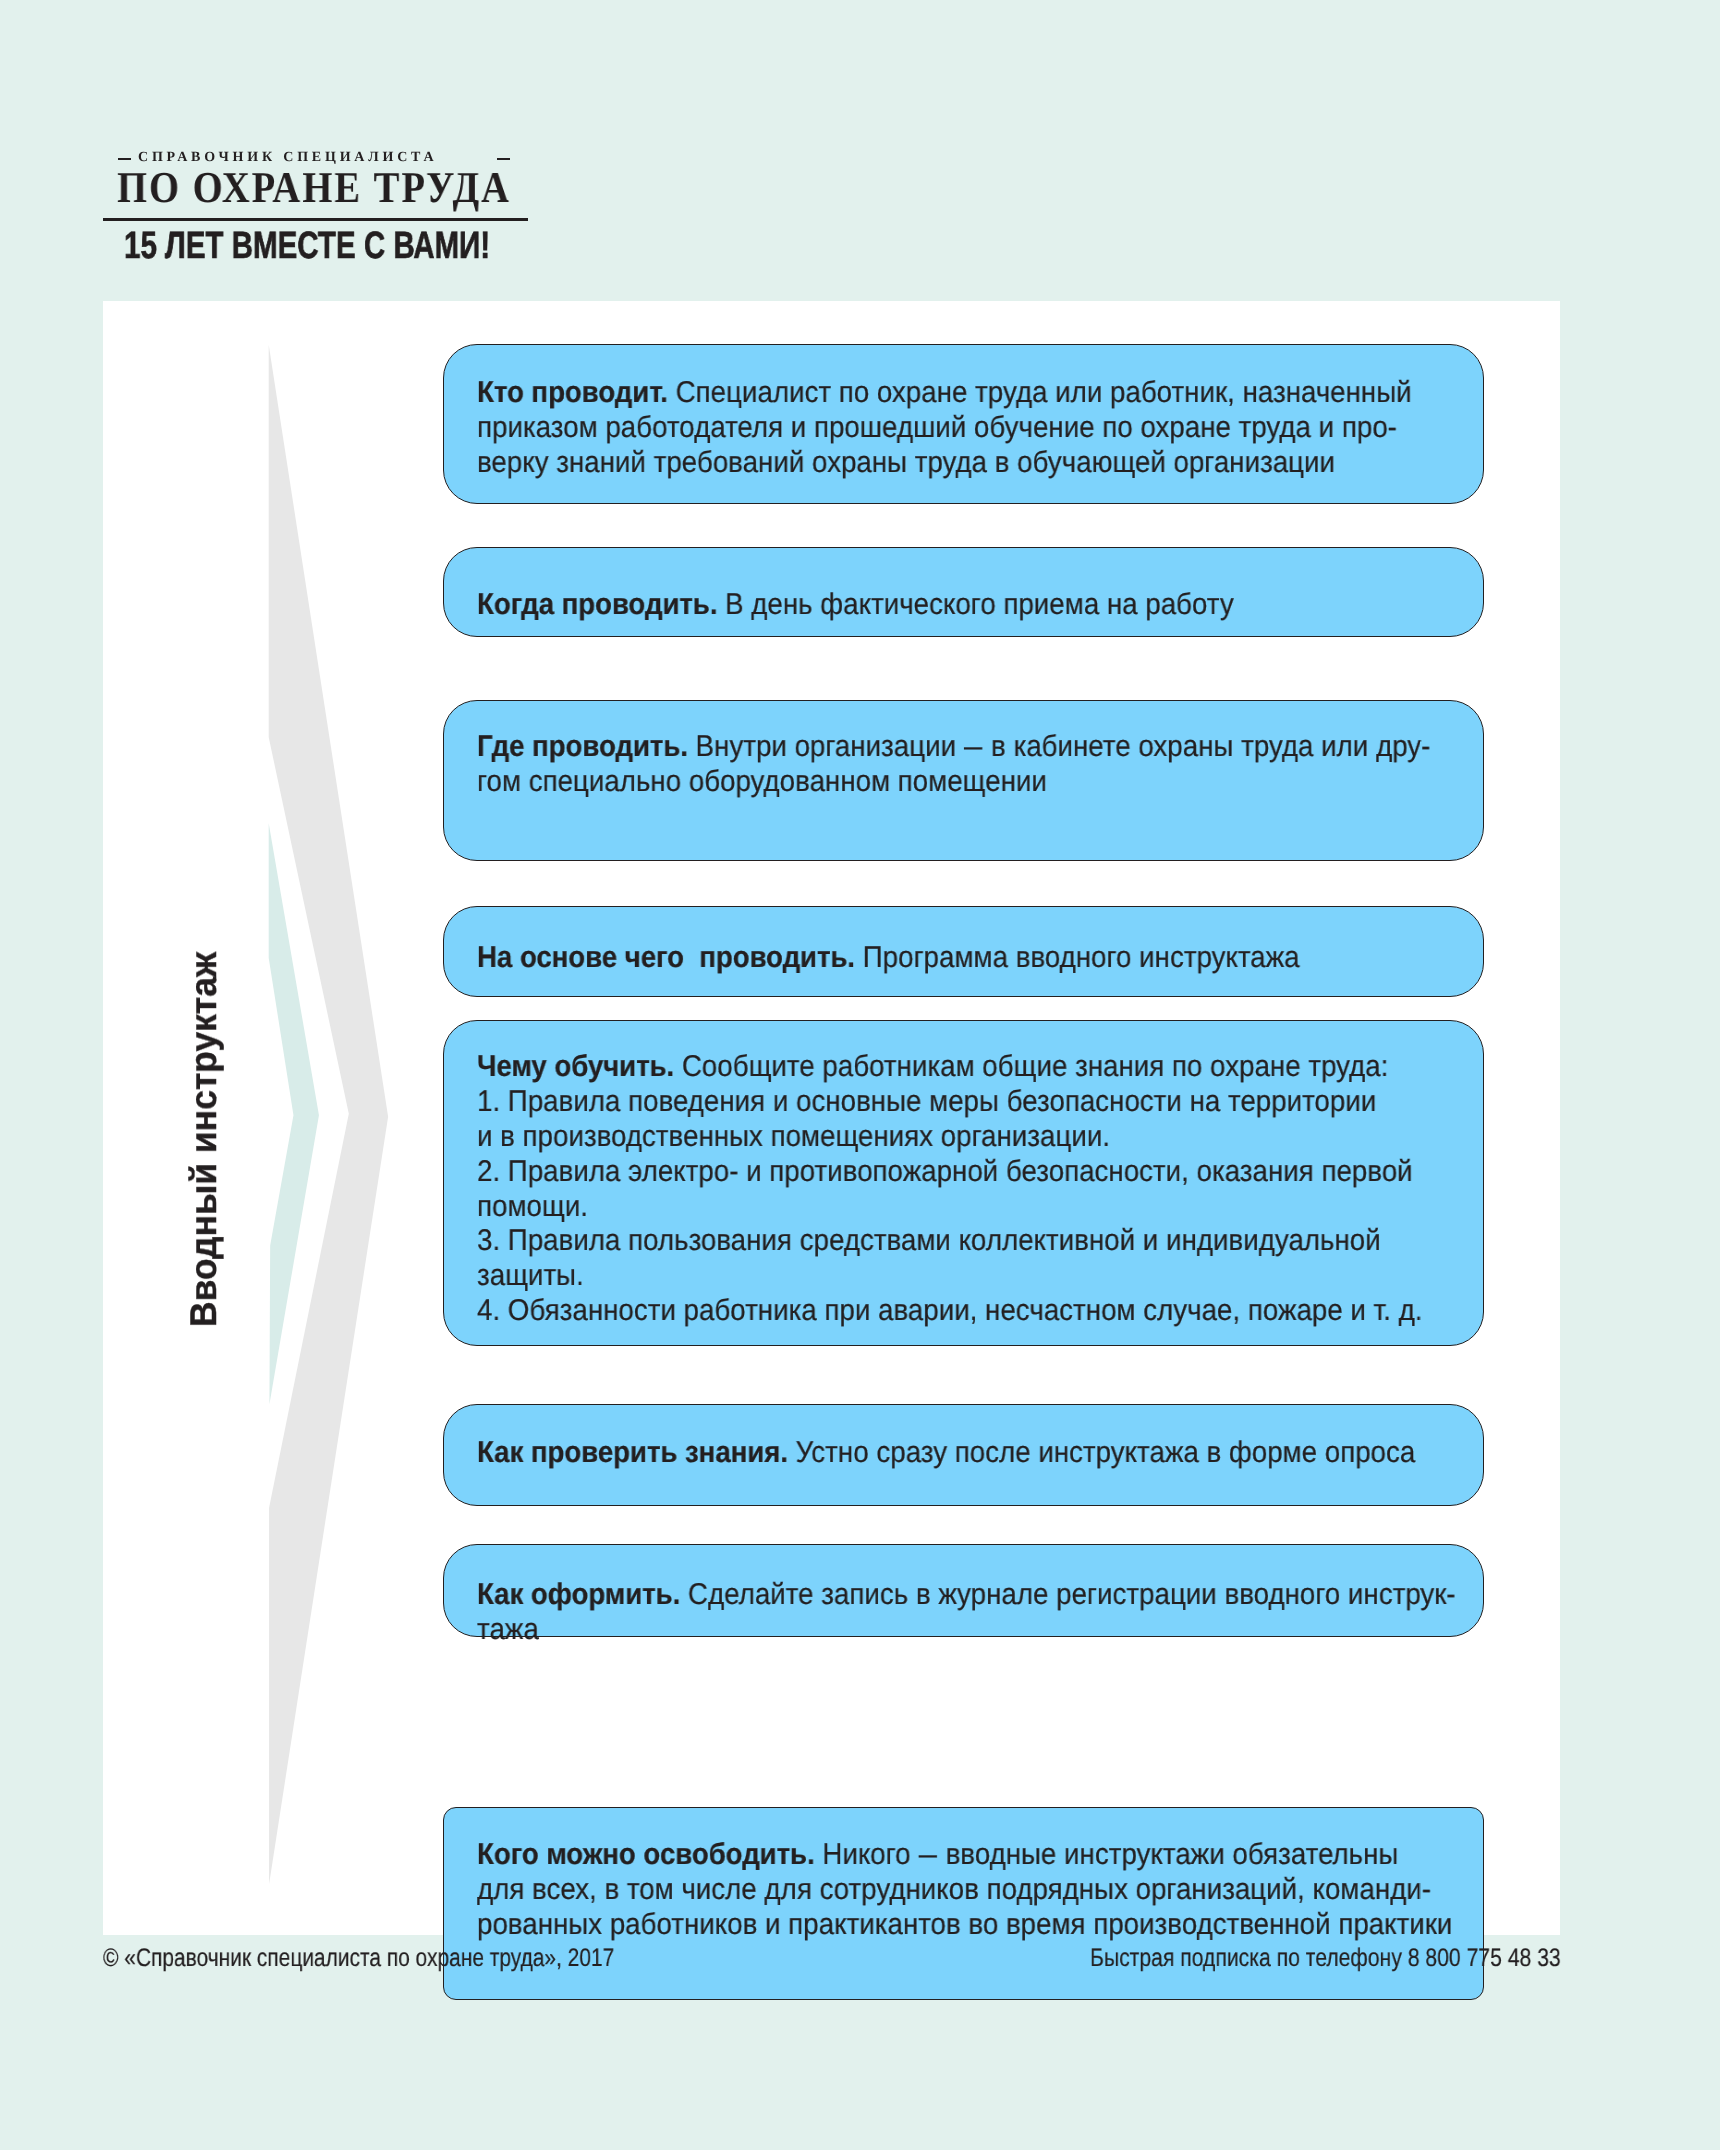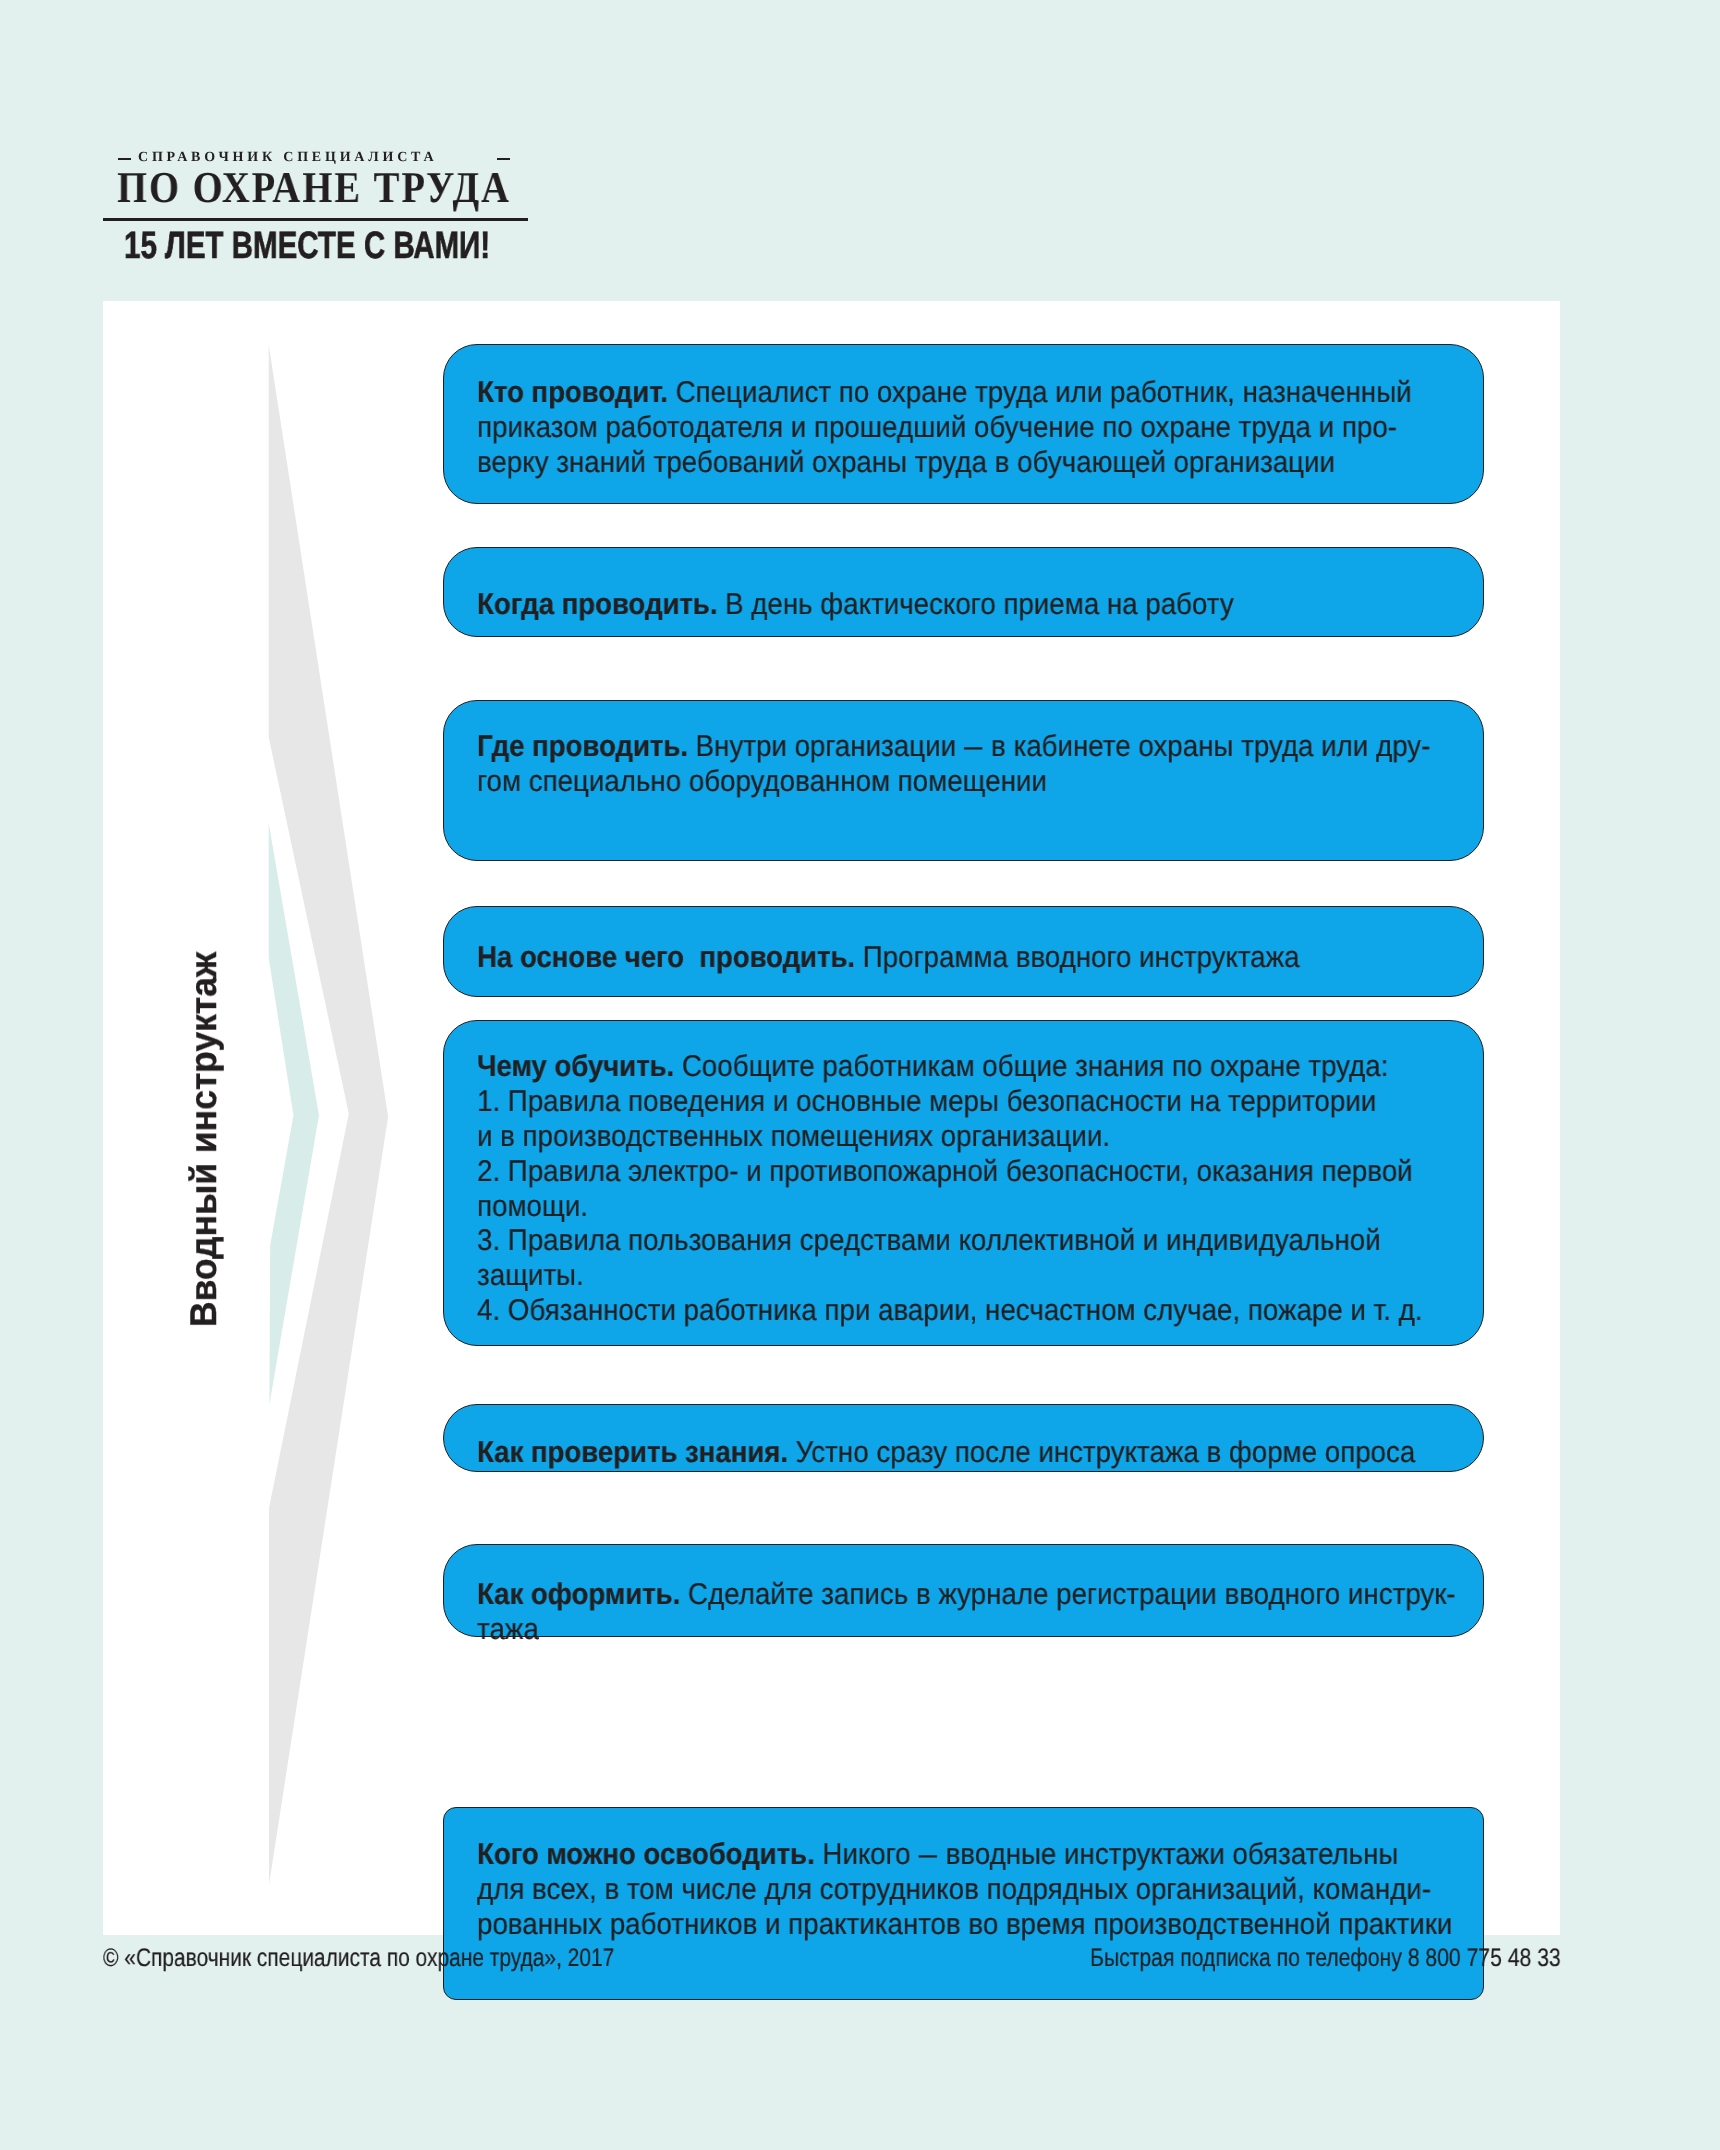--- a/index.html
+++ b/index.html
@@ -55,21 +55,21 @@
     -webkit-text-stroke:0.4px #231f20;
     line-height:1;white-space:nowrap;
   }
 
   
   .box{
     position:absolute;left:443px;width:1041px;
     box-sizing:border-box;
     border:1.9px solid #231f20;
     border-radius:34px;
-    background:#0ea5e9;
+    background:#7dd3fc;
   }
   .box .txt{
     position:absolute;left:33px;top:0;
     transform-origin:0 0;transform:scaleX(0.924) translateZ(0);will-change:transform;
     font-size:30px;line-height:35px;color:#231f20;
     -webkit-text-stroke:0.2px #231f20;
     white-space:pre;
   }
   .box .txt b{font-weight:700;letter-spacing:-0.1px;}
   .box .txt .emdash{display:inline-block;transform:scaleX(0.66);transform-origin:50% 50%;margin:0 -4.4px;}
@@ -121,21 +121,21 @@
       <div class="box" style="top: 1020px; height: 326px;">
         <div class="txt" style="top: 28px;"><b>Чему обучить.</b> Сообщите работникам общие знания по охране труда:</div>
         <div class="txt" style="top: 63px;">1. Правила поведения и основные меры безопасности на территории</div>
         <div class="txt" style="top: 98px;">и в производственных помещениях организации.</div>
         <div class="txt" style="top: 133px;">2. Правила электро- и противопожарной безопасности, оказания первой</div>
         <div class="txt" style="top: 168px;">помощи.</div>
         <div class="txt" style="top: 202px;">3. Правила пользования средствами коллективной и индивидуальной</div>
         <div class="txt" style="top: 237px;">защиты.</div>
         <div class="txt" style="top: 272px;">4. Обязанности работника при аварии, несчастном случае, пожаре и т. д.</div>
       </div>
-      <div class="box" style="top: 1404px; height: 68px;">
+      <div class="box" style="top: 1404px; height: 102px;">
         <div class="txt" style="top: 30px;"><b>Как проверить знания.</b> Устно сразу после инструктажа в форме опроса</div>
       </div>
       <div class="box" style="top: 1544px; height: 93px;">
         <div class="txt" style="top: 32px;"><b>Как оформить.</b> Сделайте запись в журнале регистрации вводного инструк-</div>
         <div class="txt" style="top: 67px;">тажа</div>
       </div>
       <div class="box" style="top: 1807px; height: 193px; border-radius: 13px;">
         <div class="txt" style="top: 29px;"><b>Кого можно освободить.</b> Никого <span class="emdash">—</span> вводные инструктажи обязательны</div>
         <div class="txt" style="top: 64px;">для всех, в том числе для сотрудников подрядных организаций, команди-</div>
         <div class="txt" style="top: 99px;">рованных работников и практикантов во время производственной практики</div>

